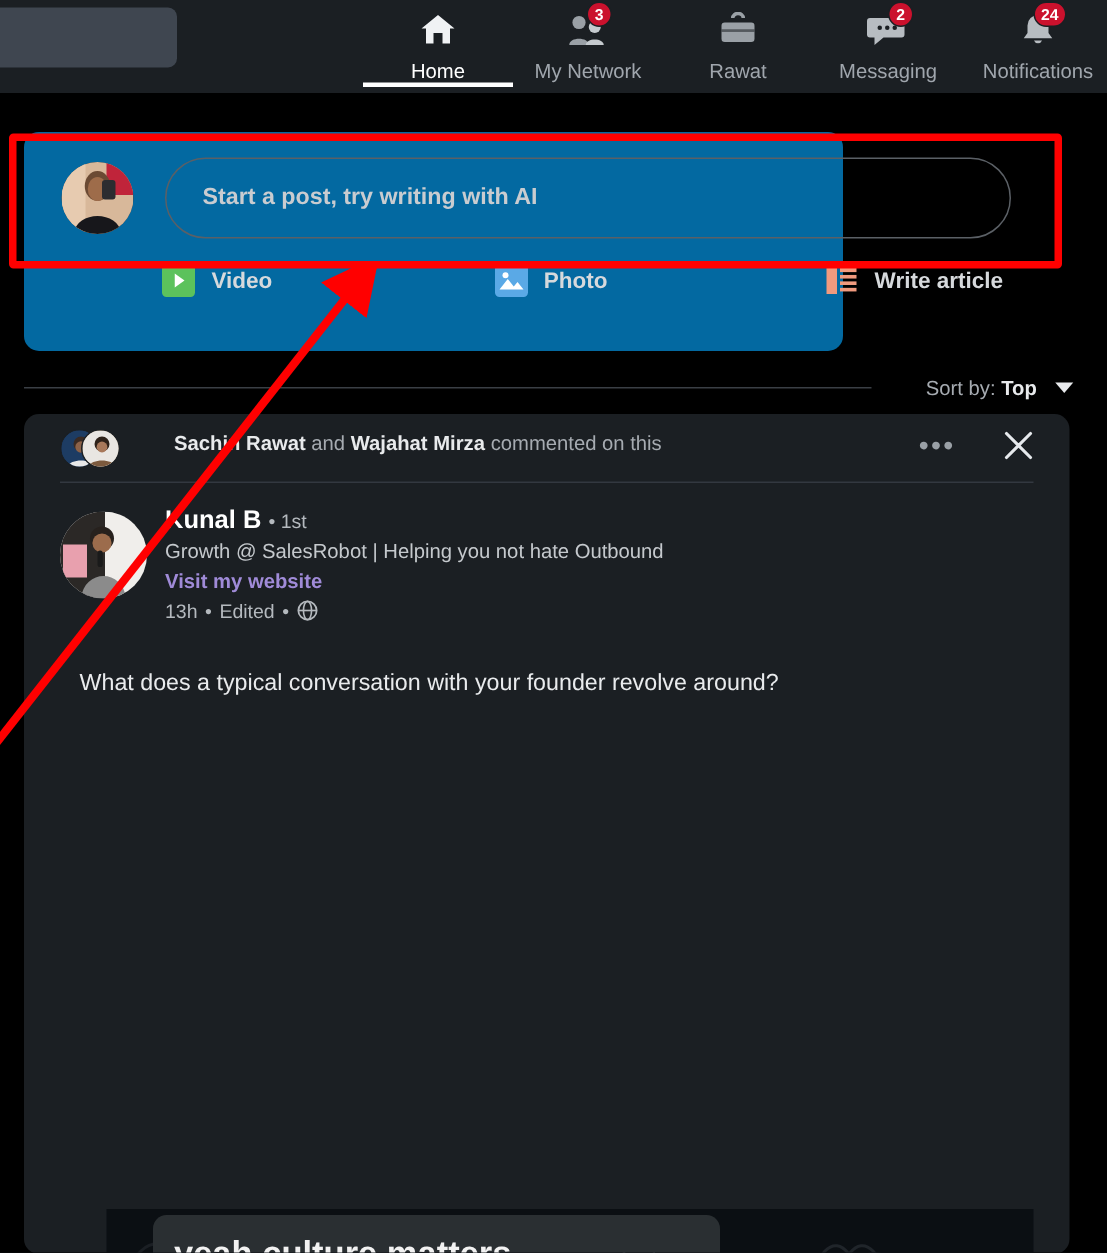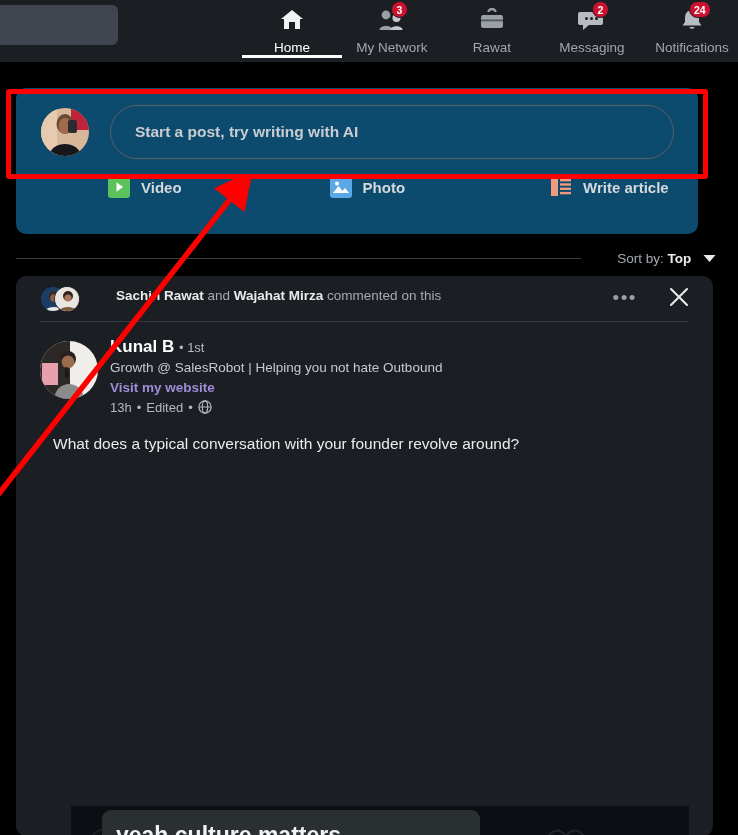--- a/index.html
+++ b/index.html
@@ -44,22 +44,22 @@
     text-align:center; padding:0 4px; border:1.5px solid #1b1f23;
   }
   .badge.wide { left:10px; }
   svg { display:block; }
 
   
   .blackgap { position:absolute; left:0; top:62px; width:738px; height:18px; background:#000; }
 
   
   .composecard {
-    position:absolute; left:16px; top:88px; width:682px; height:146px;
-    background:#0c4a6e; border-radius:10px;padding-left:40px;
+    position:absolute; left:16px; top:88px; width:546px; height:146px;
+    background:#0369a1; border-radius:10px;padding-left:40px;
   }
   .composetop { position:absolute; left:0; top:0; width:682px; height:86px; }
   .avatar-me {
     position:absolute; left:25px; top:20px; width:48px; height:48px; border-radius:50%;
     overflow:hidden; background:#2b2f34;
   }
   .composebox {
     position:absolute; left:94px; top:17px; width:564px; height:54px;
     border:1px solid #5b6066; border-radius:28px;
     display:flex; align-items:center; padding-left:24px;
@@ -120,21 +120,21 @@
     position:absolute; left:24px; top:10px; width:58px; height:58px; border-radius:50%;
     overflow:hidden; background:#2a2e33;
   }
   .a-name { position:absolute; left:94px; top:6px; font-size:17px; color:#ffffff; font-weight:bold; white-space:nowrap;}
   .a-name .deg { font-size:13px; color:#b4b9be; font-weight:normal; }
   .a-sub { position:absolute; left:94px; top:29px; font-size:13.5px; color:#c5c9cd; white-space:nowrap; }
   .a-link { position:absolute; left:94px; top:49px; font-size:13.5px; color:#a08bd8; font-weight:bold; cursor:pointer; white-space:nowrap; }
   .a-meta { position:absolute; left:94px; top:69px; font-size:13px; color:#b4b9be; display:flex; align-items:flex-start; gap:5px; white-space:nowrap;}
 
   
-  .bodytxt { position:absolute; left:37px; top:158px; width:650px; }
+  .bodytxt { position:absolute; left:37px; top:170px; width:650px; }
   .bodytxt p { font-size:15.5px; color:#e9ebed; line-height:1.35; }
   .bodytxt .gap { height:28px; }
   .morelink { color:#8f959b; }
 
   
   .chatimg {
     position:absolute; left:55px; top:530px; width:618px; height:306px;
     background:#0d1117; overflow:hidden;
   }
   .pattern { position:absolute; inset:0; opacity:0.5; }

